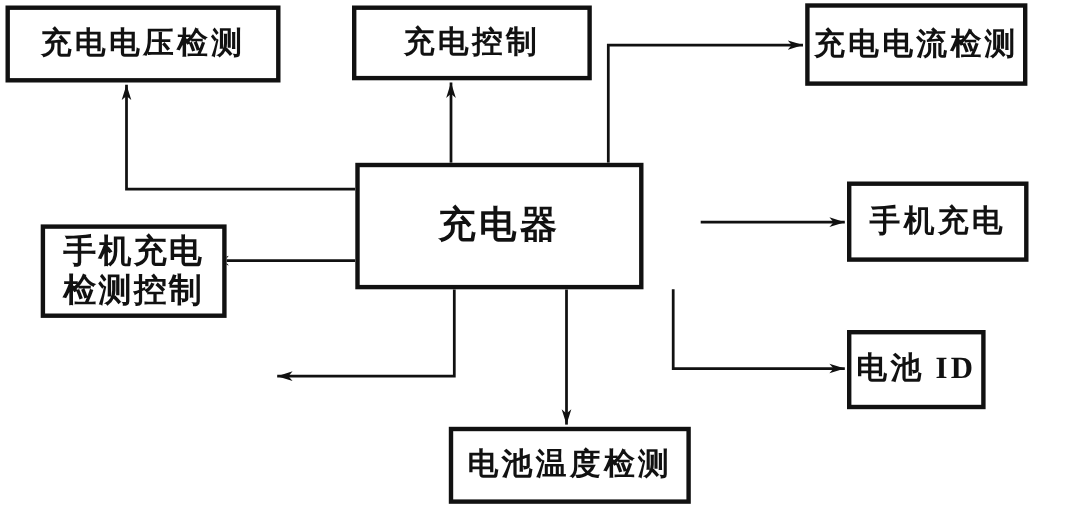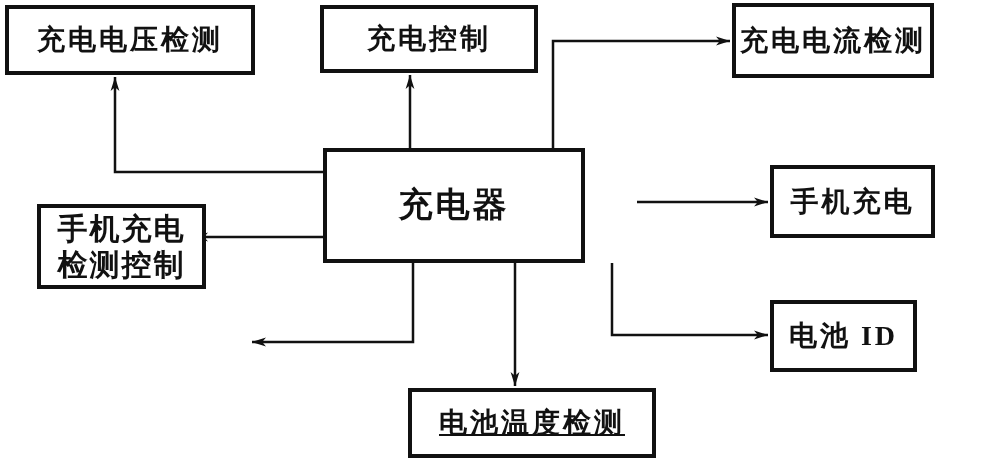--- a/index.html
+++ b/index.html
@@ -39,22 +39,22 @@
     line-height: 1.18;
   }
   
   .n-charge-voltage { left: 5px;   top: 5px;   width: 250px; height: 70px;  }
   .n-charge-control { left: 279px; top: 5px;   width: 218px; height: 68px; margin-left: 41px;  }
   .n-charge-current { left: 732px; top: 3px;   width: 202px; height: 75px;  }
   .n-charger        { left: 323px; top: 148px; width: 262px; height: 115px; font-size: 34px; }
   .n-phone          { left: 37px;  top: 204px; width: 169px; height: 85px; font-size: 30px; letter-spacing: 2px; }
   .n-indicate       { left: 770px; top: 165px; width: 165px; height: 73px;  }
   .n-abnormal       { left: 73px;  top: 305px; width: 177px; height: 73px;  }
-  .n-battery-id     { left: 770px; top: 300px; width: 147px; height: 72px;  }
-  .n-battery-temp   { left: 408px; top: 388px; width: 248px; height: 70px; text-decoration: underline;  }
+  .n-battery-id     { left: 770px; top: 300px; width: 126px; height: 72px;  }
+  .n-battery-temp   { left: 408px; top: 388px; width: 220px; height: 70px;  }
   .wire {
     fill: none;
     stroke: #111111;
     stroke-width: 2.5;
   }
 </style>
 </head>
 <body>
 
 <div class="canvas">

